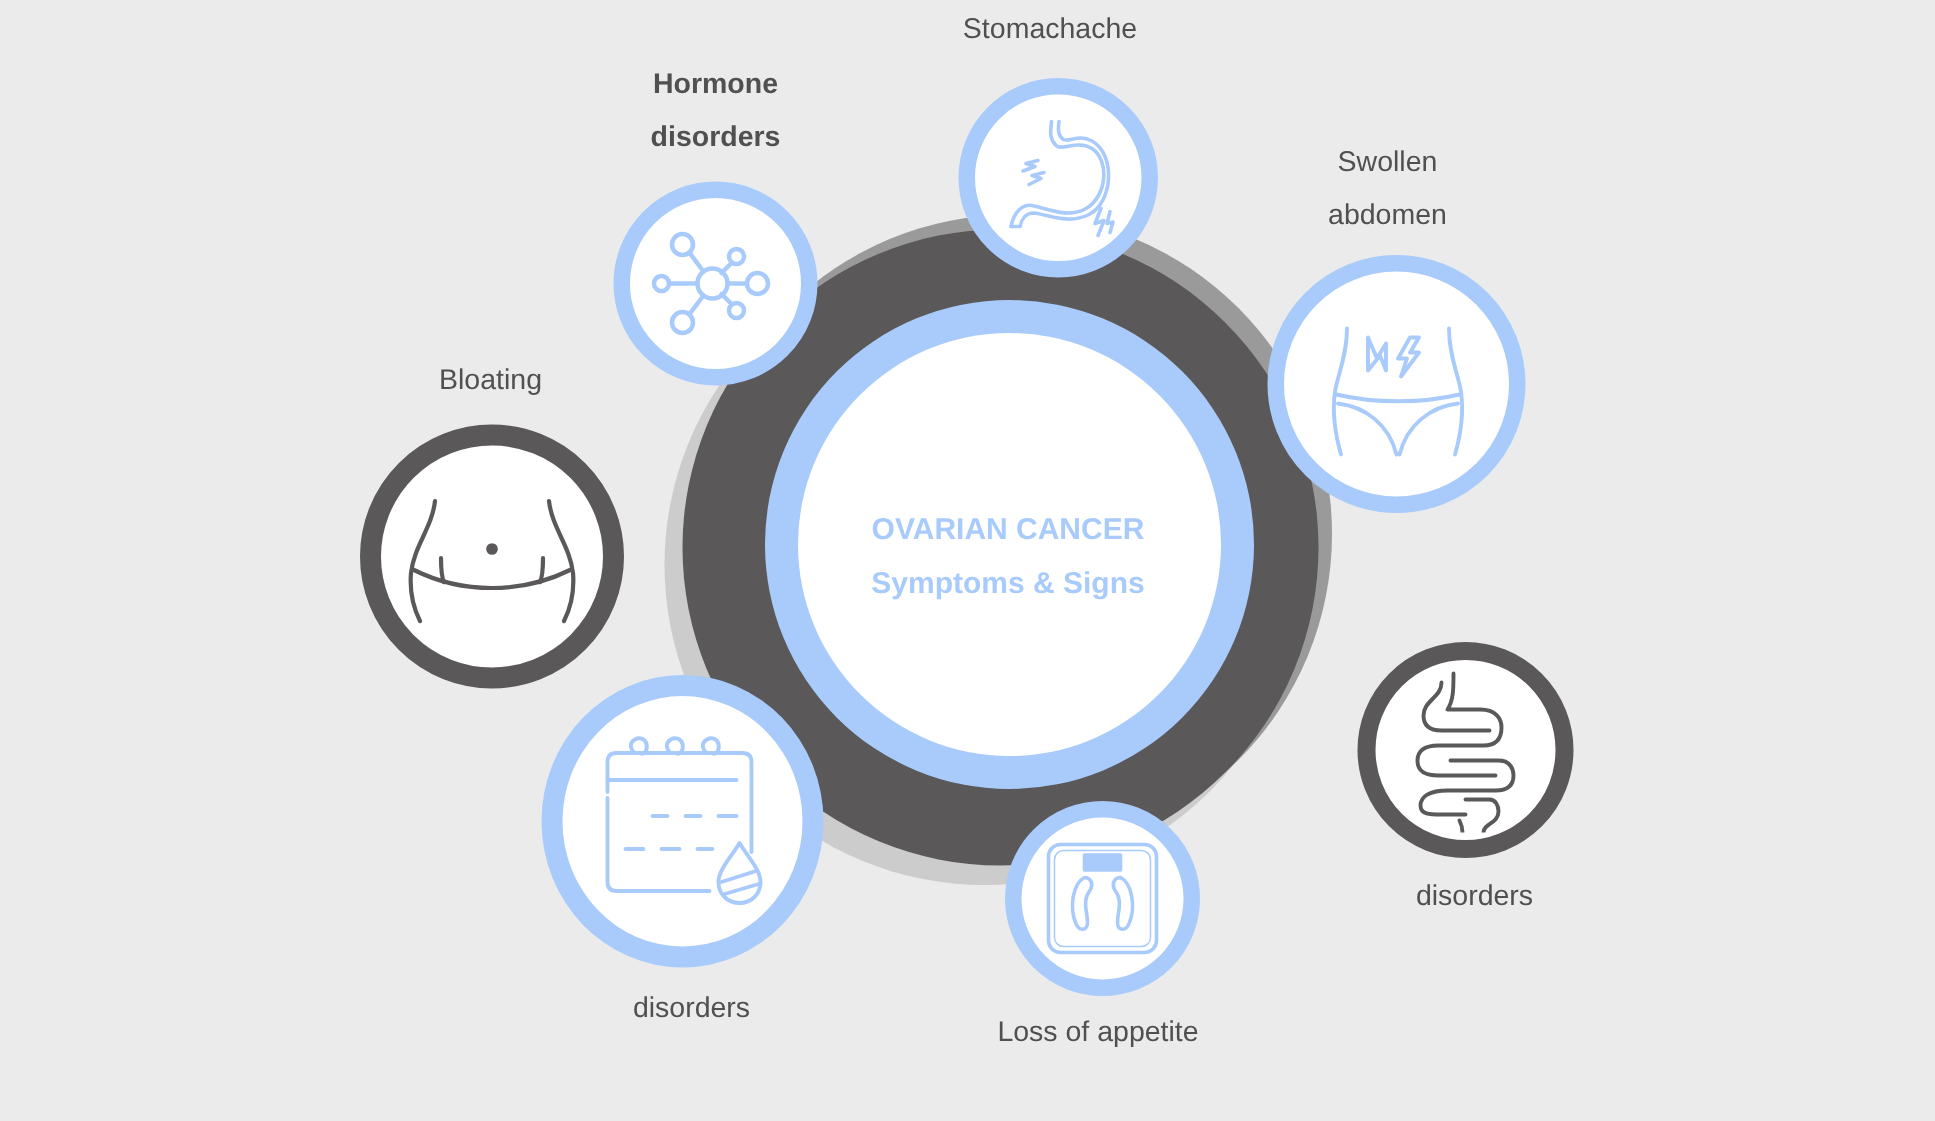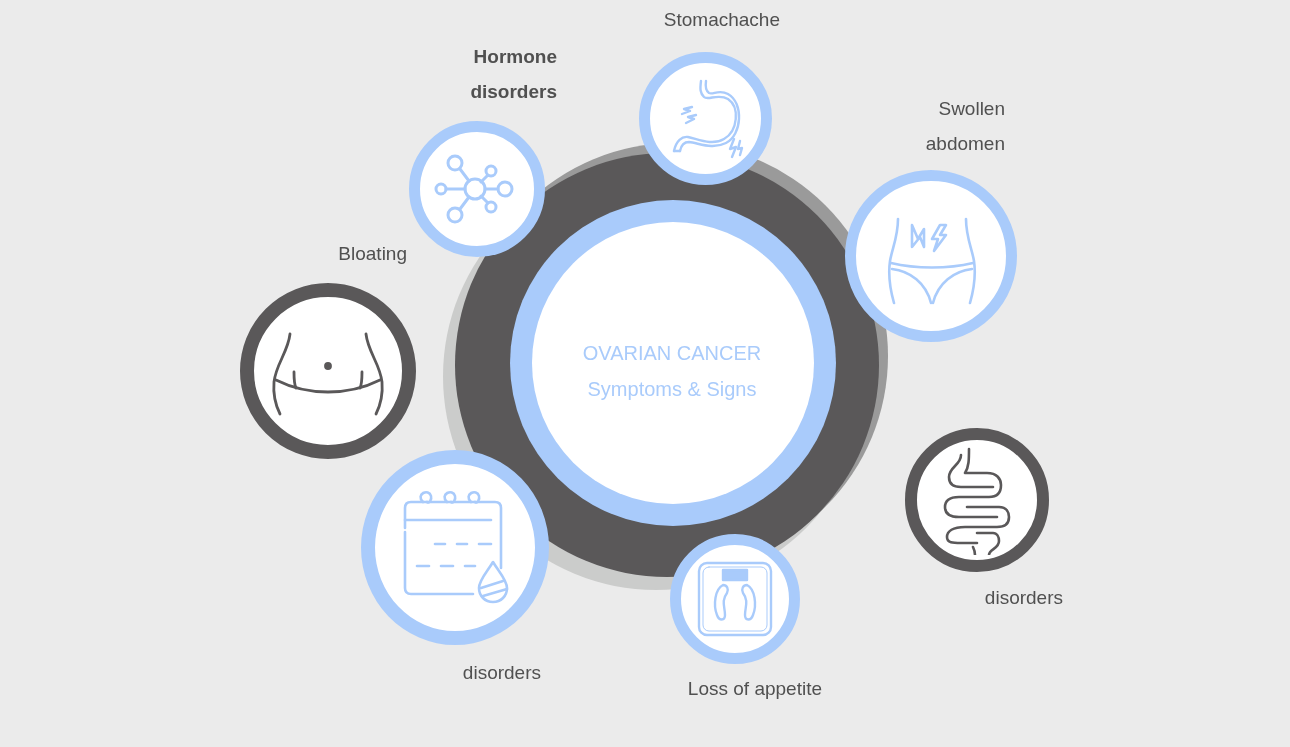--- a/index.html
+++ b/index.html
@@ -1,24 +1,24 @@
 <!DOCTYPE html>
 <html><head>
 <meta charset="utf-8">
 <style>
   html, body { margin:0; padding:0; }
   body { width:1290px; height:747px; background:#ebebeb; position:relative; overflow:hidden;
          font-family:"Liberation Sans","DejaVu Sans",sans-serif; }
   .disk { position:absolute; border-radius:50%; }
-  .label { position:absolute; color:#505050; font-size:19px; line-height:35px; text-align:right; white-space:nowrap; }
+  .label { position:absolute; color:#505050; font-size:19px; line-height:35px; text-align:center; white-space:nowrap; }
   .node { position:absolute; border-radius:50%; background:#ffffff; box-sizing:border-box; display:flex; align-items:center; justify-content:center; }
   .node.blue { border:11px solid #a9cbfb; }
   .node.dark { border:14px solid #5a5859; }
   .node svg { display:block; }
-  .center-title { position:absolute; left:532px; top:335px; width:280px; text-align:center; color:#a9cbfb; font-weight:normal; font-size:20px; line-height:36px; }
+  .center-title { position:absolute; left:532px; top:335px; width:280px; text-align:center; color:#a9cbfb; font-weight:bold; font-size:20px; line-height:36px; }
 </style>
 </head>
 <body>
 
 <div class="disk" style="left:443px;top:163px;width:426px;height:427px;background:#cbcccb;"></div>
 <div class="disk" style="left:462px;top:143px;width:426px;height:426px;background:#9a9a9a;"></div>
 <div class="disk" style="left:455px;top:153px;width:424px;height:424px;background:#5a5859;"></div>
 <div class="disk" style="left:510px;top:200px;width:326px;height:326px;background:#a9cbfb;"></div>
 <div class="disk" style="left:532px;top:222px;width:282px;height:282px;background:#ffffff;"></div>
 

